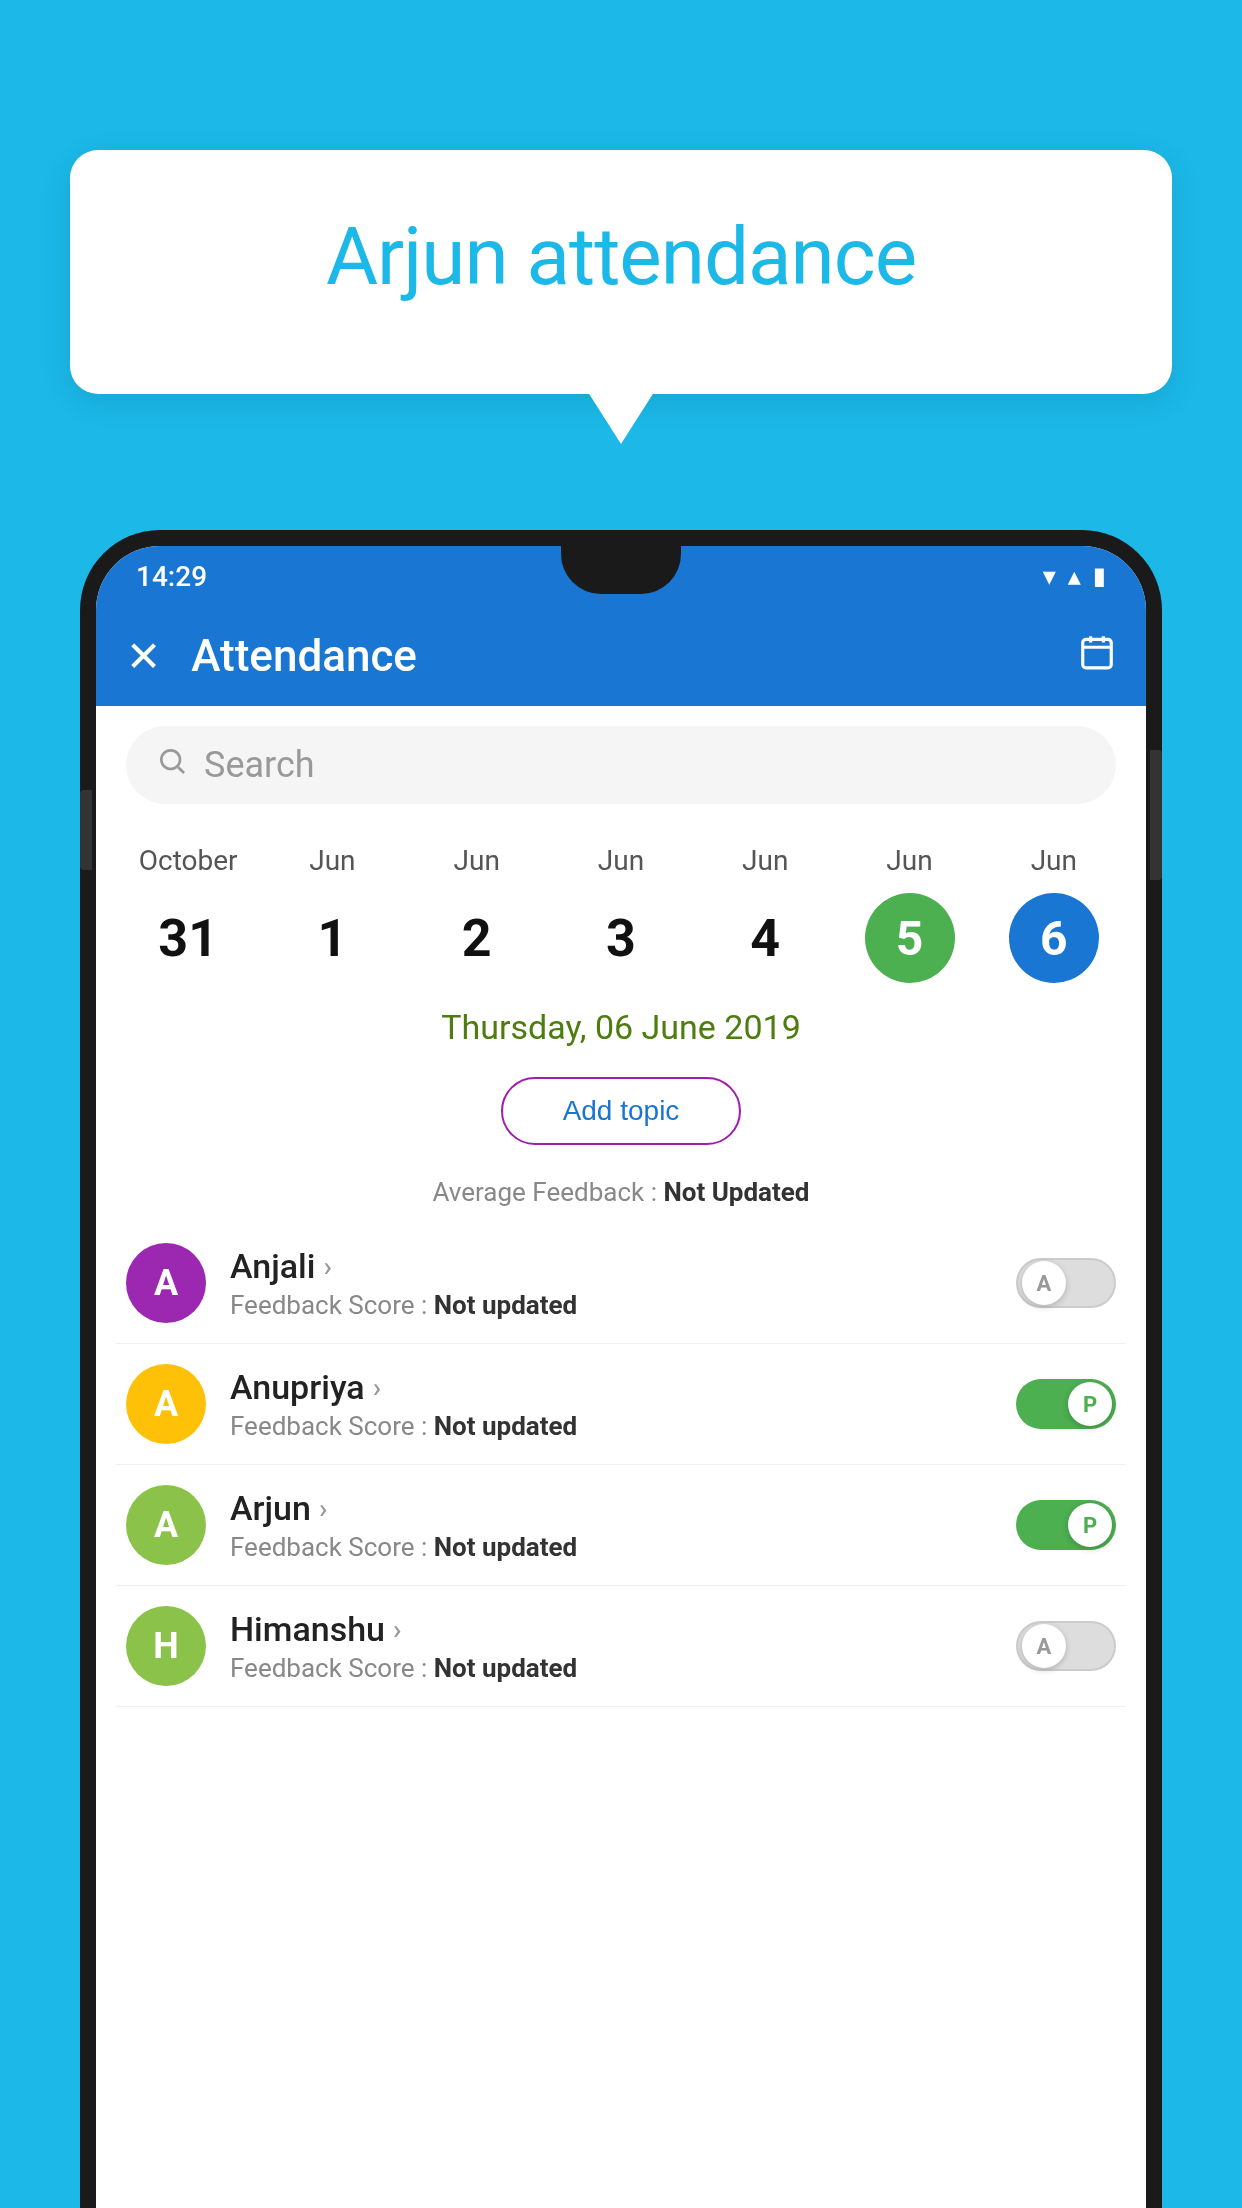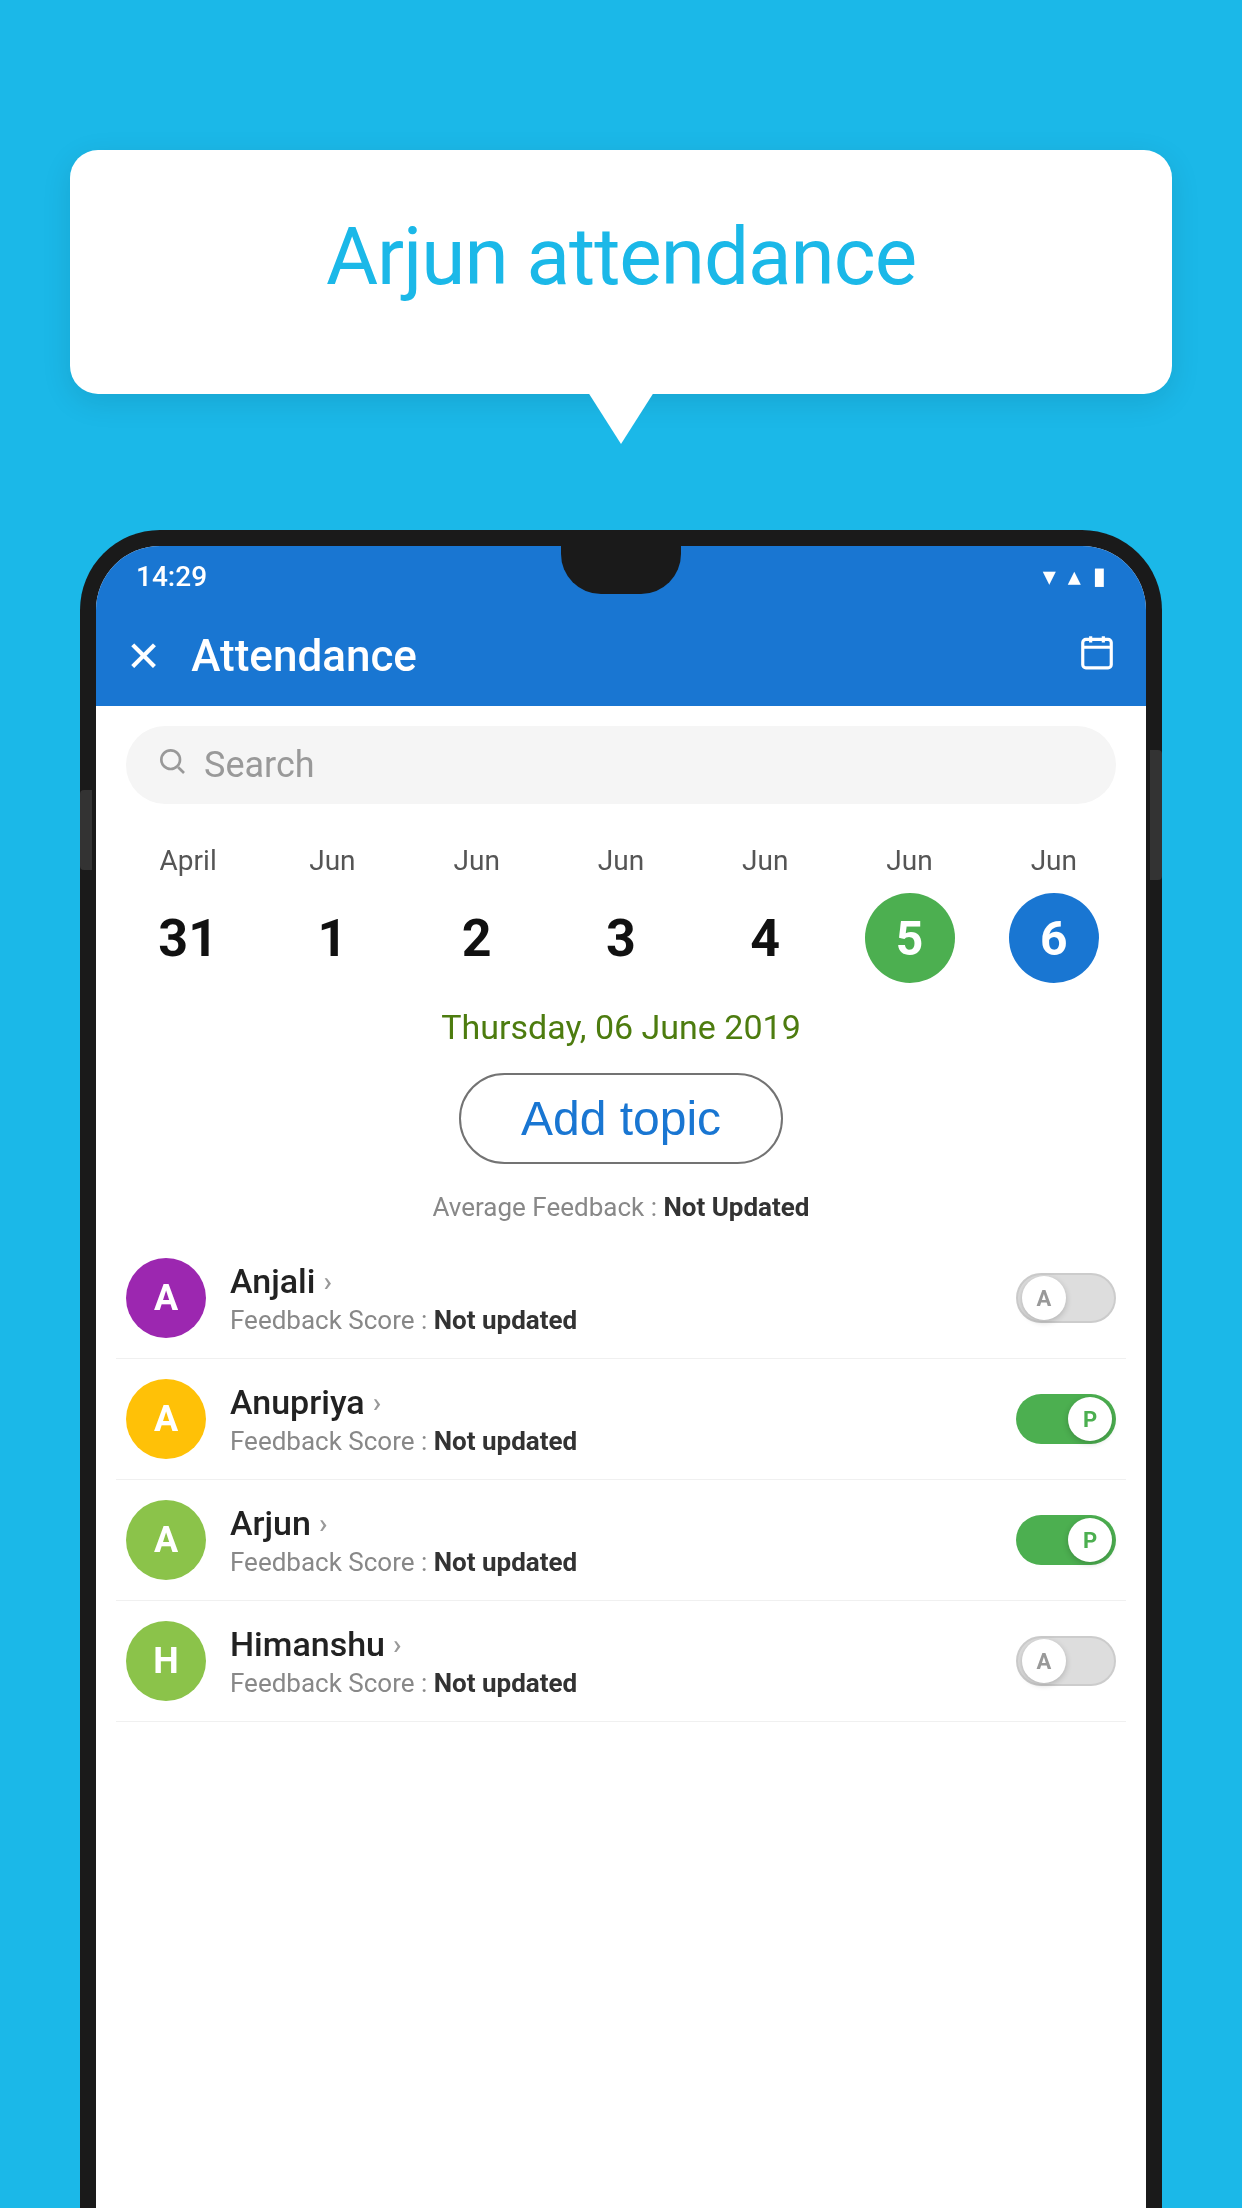--- a/index.html
+++ b/index.html
@@ -199,26 +199,26 @@
       text-align: center;
       font-size: 34px;
       color: #4d7c0f;
       padding: 24px 0 10px;
       font-weight: 400;
     }
 
     
     .add-topic-btn {
       display: block;
-      margin: 12px auto;
-      border: 2px solid #737373;
+      margin: 20px auto;
+      border: 2px solid #a21caf;
       background: transparent;
       border-radius: 50px;
       padding: 16px 60px;
-      font-size: 48px;
+      font-size: 28px;
       color: #1976D2;
       cursor: pointer;
     }
 
     
     .avg-feedback {
       text-align: center;
       font-size: 26px;
       color: #888;
       padding: 12px 7px 16px;
@@ -384,21 +384,21 @@
           <svg width="32" height="32" viewBox="0 0 24 24" fill="none" stroke="#999" stroke-width="2">
               <circle cx="11" cy="11" r="7"></circle>
               <line x1="21" y1="21" x2="16.65" y2="16.65"></line>
             </svg>
         </span>
         <span class="search-text">Search</span>
       </div>
 
       <div class="date-scroll" id="date-scroll">
           <div class="date-item">
-            <div class="date-month">April</div>
+            <div class="date-month">October</div>
             <div class="date-num">31</div>
           </div>
           <div class="date-item">
             <div class="date-month">Jun</div>
             <div class="date-num">1</div>
           </div>
           <div class="date-item">
             <div class="date-month">Jun</div>
             <div class="date-num">2</div>
           </div>

